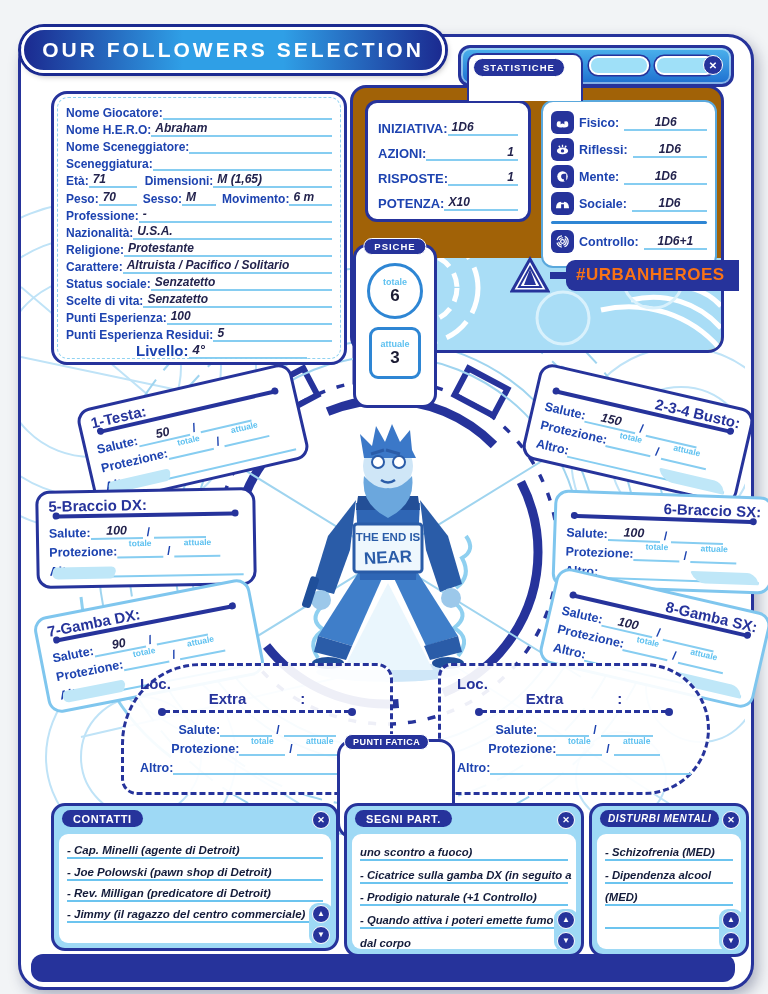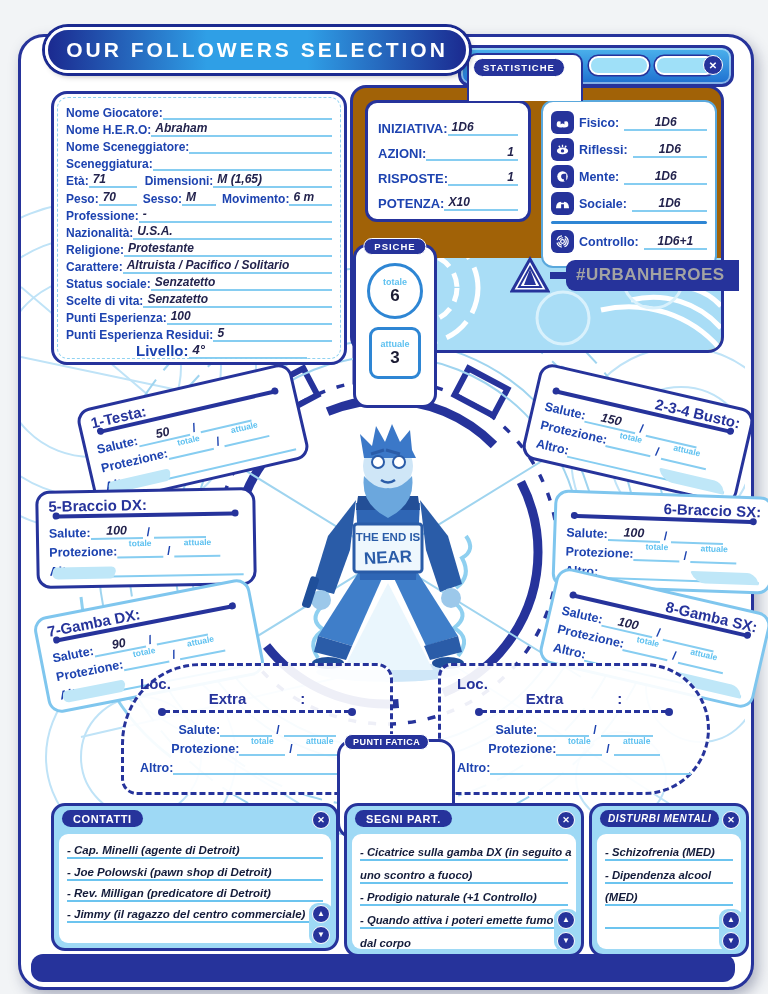--- a/index.html
+++ b/index.html
@@ -3,21 +3,21 @@
 <meta charset="utf-8">
 <style>
   html,body{margin:0;padding:0;background:#eef1f4;font-family:"Liberation Sans",sans-serif;}
   .page{position:relative;width:768px;height:994px;background:#f2f4f6;overflow:hidden;}
   .sheet{position:absolute;left:18px;top:34px;width:730px;height:950px;background:#fff;
     border:3px solid #26339b;border-radius:26px;box-shadow:4px 6px 14px rgba(40,50,90,.35);}
   .content{position:absolute;inset:0;overflow:hidden;border-radius:22px;}
   svg{display:block}
 
   
-  .title-pill{position:absolute;left:24px;top:-10px;width:418px;height:40px;border-radius:24px;
+  .title-pill{position:absolute;left:0;top:-10px;width:418px;height:40px;border-radius:24px;
     background:linear-gradient(90deg,#1b2a90 0%,#2f9fe6 38%,#2f9fe6 62%,#1b2a90 100%);
     border:3px solid #fff;box-shadow:0 0 0 3px #1b2a90,2px 3px 6px rgba(0,0,0,.3);
     display:flex;align-items:center;justify-content:center;z-index:9;}
   .title-pill span{color:#fff;font-weight:bold;font-size:21px;letter-spacing:3px;}
   .topbar{position:absolute;left:437px;top:8px;width:270px;height:36px;border-radius:12px;
     background:linear-gradient(180deg,#4cb2ec,#1d6fd0);border:3px solid #26339b;
     box-shadow:inset 0 0 0 2px rgba(255,255,255,.45);z-index:8;}
   .stat-tab{position:absolute;left:6px;top:5px;width:112px;height:46px;background:#fff;
     border:2.5px solid #26339b;border-radius:10px 10px 0 0;border-bottom:none;}
   .stat-pill{position:absolute;left:4px;top:3px;padding:3px 9px;background:#26339b;border-radius:10px;
@@ -67,21 +67,21 @@
   .psi-circ{width:50px;height:50px;border:3px solid #2e86d4;border-radius:50%;margin:16px auto 8px;
     display:flex;flex-direction:column;align-items:center;justify-content:center;}
   .psi-sq{width:46px;height:46px;border:3px solid #2e86d4;border-radius:9px;margin:6px auto 0;
     display:flex;flex-direction:column;align-items:center;justify-content:center;}
   .psi-small{font-size:9px;color:#5ec1f0;font-weight:bold;line-height:9px;}
   .psi-num{font-size:17px;font-weight:bold;color:#1b1b33;line-height:17px;}
 
   
   .badge{position:absolute;left:489px;top:218px;display:flex;align-items:center;z-index:6;}
   .badge-conn{width:16px;height:7px;background:#26339b;}
-  .badge-bar{background:#26339b;color:#a3a3a3;font-weight:bold;font-size:17px;letter-spacing:.5px;
+  .badge-bar{background:#26339b;color:#f97316;font-weight:bold;font-size:17px;letter-spacing:.5px;
     padding:5px 14px 6px 10px;border-radius:9px 0 0 9px;}
 
   
   .rings{position:absolute;left:130px;top:300px;z-index:1;}
   .hero{position:absolute;left:267px;top:351px;z-index:2;}
 
   
   .loc{position:absolute;width:220px;height:98px;background:#fff;border:3px solid #26339b;border-radius:14px;
     z-index:5;padding:4px 10px;box-sizing:border-box;}
   .loc.lightb{border-color:#7fc6ee;box-shadow:0 0 0 1px #fff inset;}
@@ -679,22 +679,22 @@
       <div class="barrows">
         <div class="abtn">▲</div>
         <div class="abtn">▼</div>
       </div>
     </div>
 
     <div class="bpanel bp-segni">
       <div class="bhead">SEGNI PART.</div>
       <div class="xbtn">✕</div>
       <div class="bbody">
+        <div class="crow">uno scontro a fuoco)</div>
         <div class="crow">- Cicatrice sulla gamba DX (in seguito a</div>
-        <div class="crow">uno scontro a fuoco)</div>
         <div class="crow">- Prodigio naturale (+1 Controllo)</div>
         <div class="crow">- Quando attiva i poteri emette fumo</div>
         <div class="crow">dal corpo</div>
 
       </div>
       <div class="barrows">
         <div class="abtn">▲</div>
         <div class="abtn">▼</div>
       </div>
     </div>

